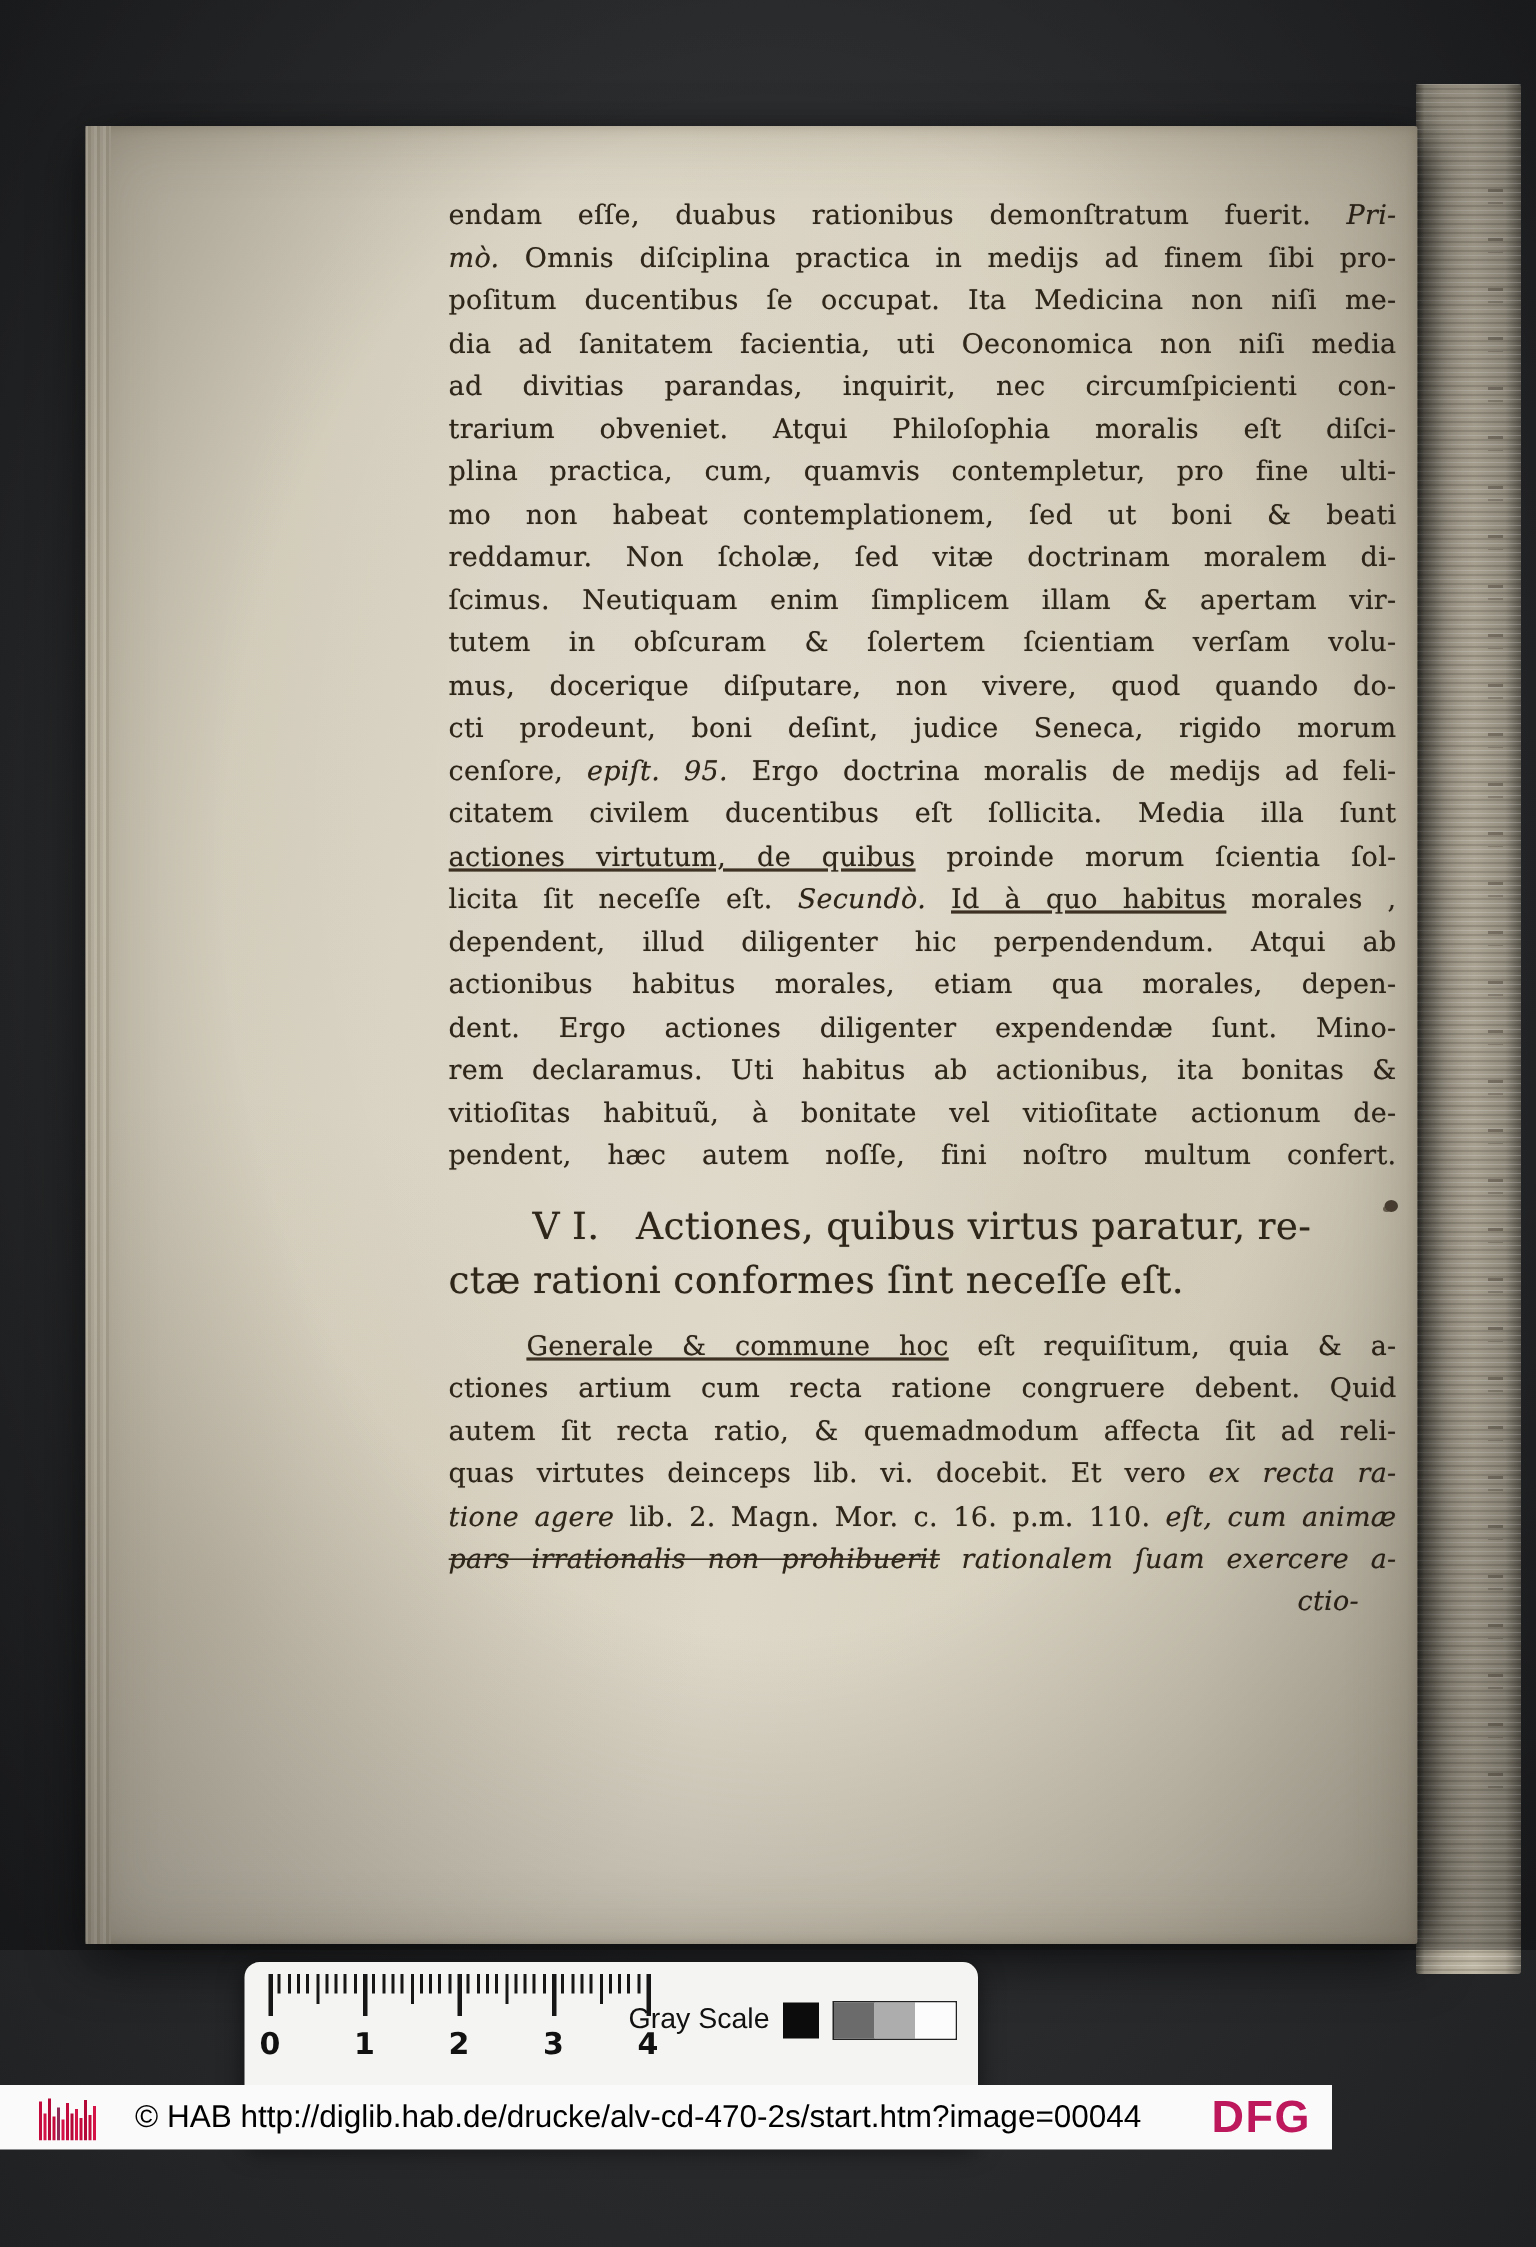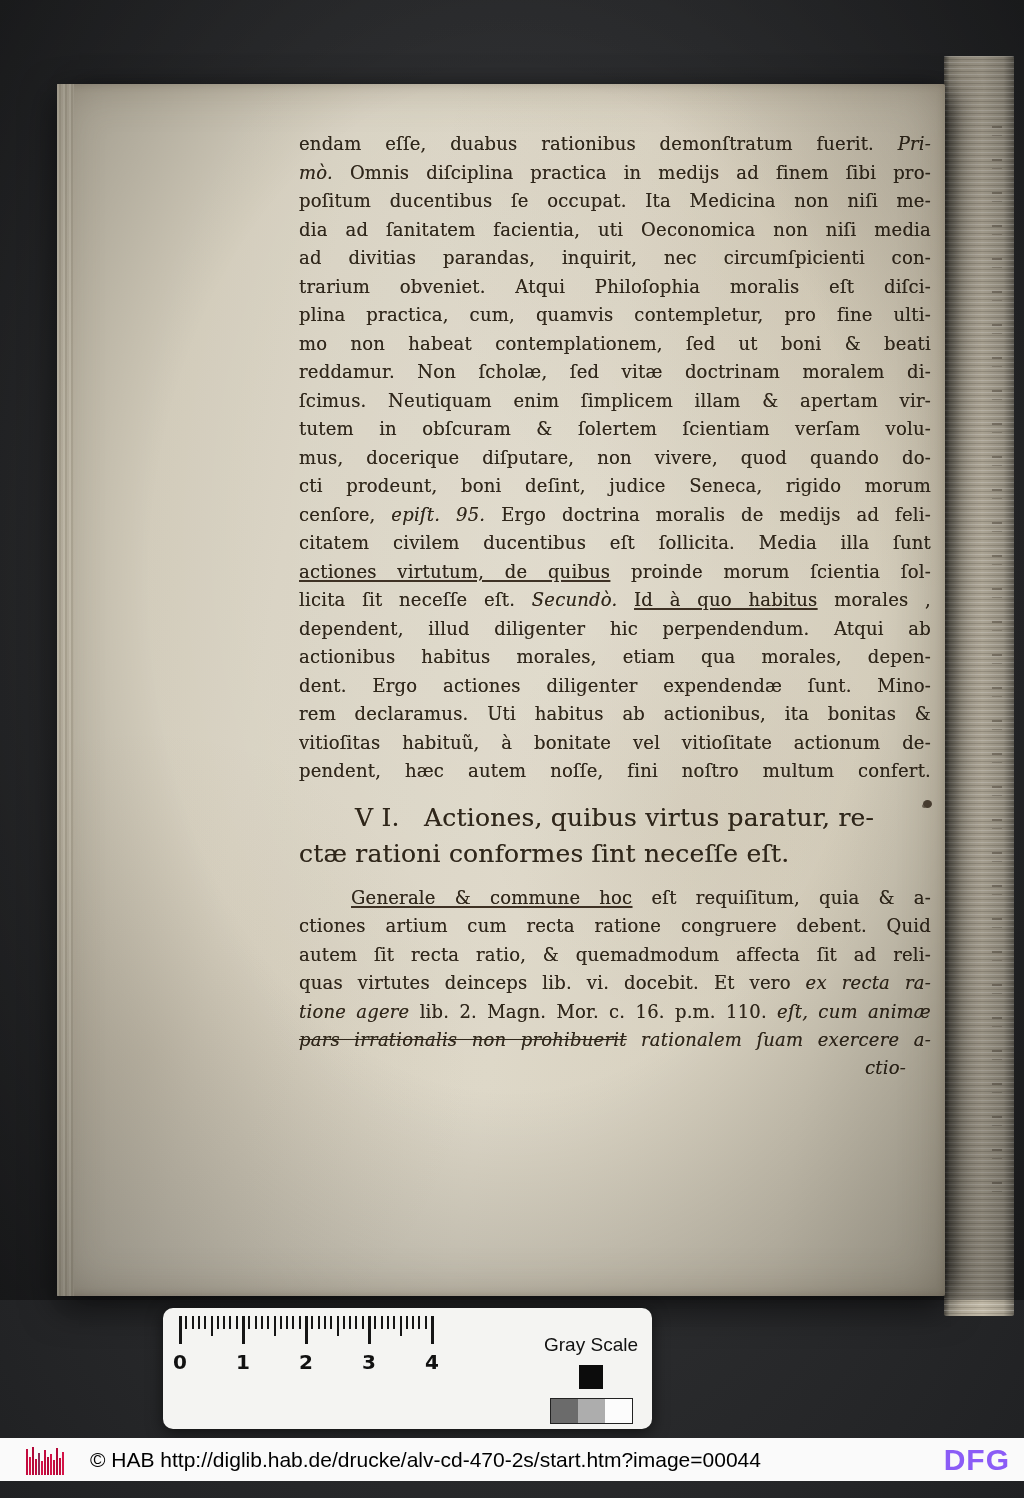--- a/index.html
+++ b/index.html
@@ -78,36 +78,36 @@
     color:#fff;font:700 23px "Liberation Serif", serif;letter-spacing:.3px;
   }
   .card-body{position:relative;height:79px;}
   .ruler{position:absolute;left:16px;top:8px;width:262px;height:62px;}
   .ruler-ticks{position:relative;width:100%;height:28px;}
   .tick{position:absolute;top:0;width:2px;background:#161616;height:13px;}
   .tick.half{height:20px;}
   .tick.cm{height:28px;width:2.5px;}
   .ruler-numbers{position:absolute;top:34px;left:0;right:0;height:24px;}
   .ruler-numbers span{position:absolute;font:600 20px "DejaVu Sans", sans-serif;color:#111;}
-  .grayscale{position:absolute;right:14px;top:26px;display:flex;align-items:center;gap:9px;flex-direction:column;}
+  .grayscale{position:absolute;right:14px;top:26px;display:flex;align-items:center;gap:9px;}
   .gs-label{font:19px "Liberation Sans", sans-serif;color:#111;}
   .gs-black{width:24px;height:24px;background:#0c0c0c;display:inline-block;}
   .gs-box{display:flex;border:1px solid #222;}
   .gs-box span{width:27px;height:24px;display:inline-block;}
   .gs-box .g1{background:#6b6b6b;}
   .gs-box .g2{background:#adadad;}
   .gs-box .g3{background:#fcfcfc;}
   
   .footer{
-    position:absolute;left:0;top:1438px;width:1024px;height:43px;z-index:6;
+    position:absolute;left:0;top:1390px;width:888px;height:43px;z-index:6;
     background:#fafafa;display:flex;align-items:center;
   }
   .color-bars{margin-left:26px;flex:0 0 auto;}
   .footer-text{margin-left:24px;font:21px "Liberation Sans", sans-serif;color:#000;}
-  .dfg{margin-left:auto;margin-right:14px;font:800 30px "Liberation Sans", sans-serif;color:#8b5cf6;letter-spacing:1px;text-align:center;}
+  .dfg{margin-left:auto;margin-right:14px;font:800 30px "Liberation Sans", sans-serif;color:#be185d;letter-spacing:1px;text-align:center;}
 </style>
 </head>
 <body>
 
 <div class="screen">
 
   <div class="fore-edge">
     <div class="fore-edge-marks"></div>
   </div>
 

